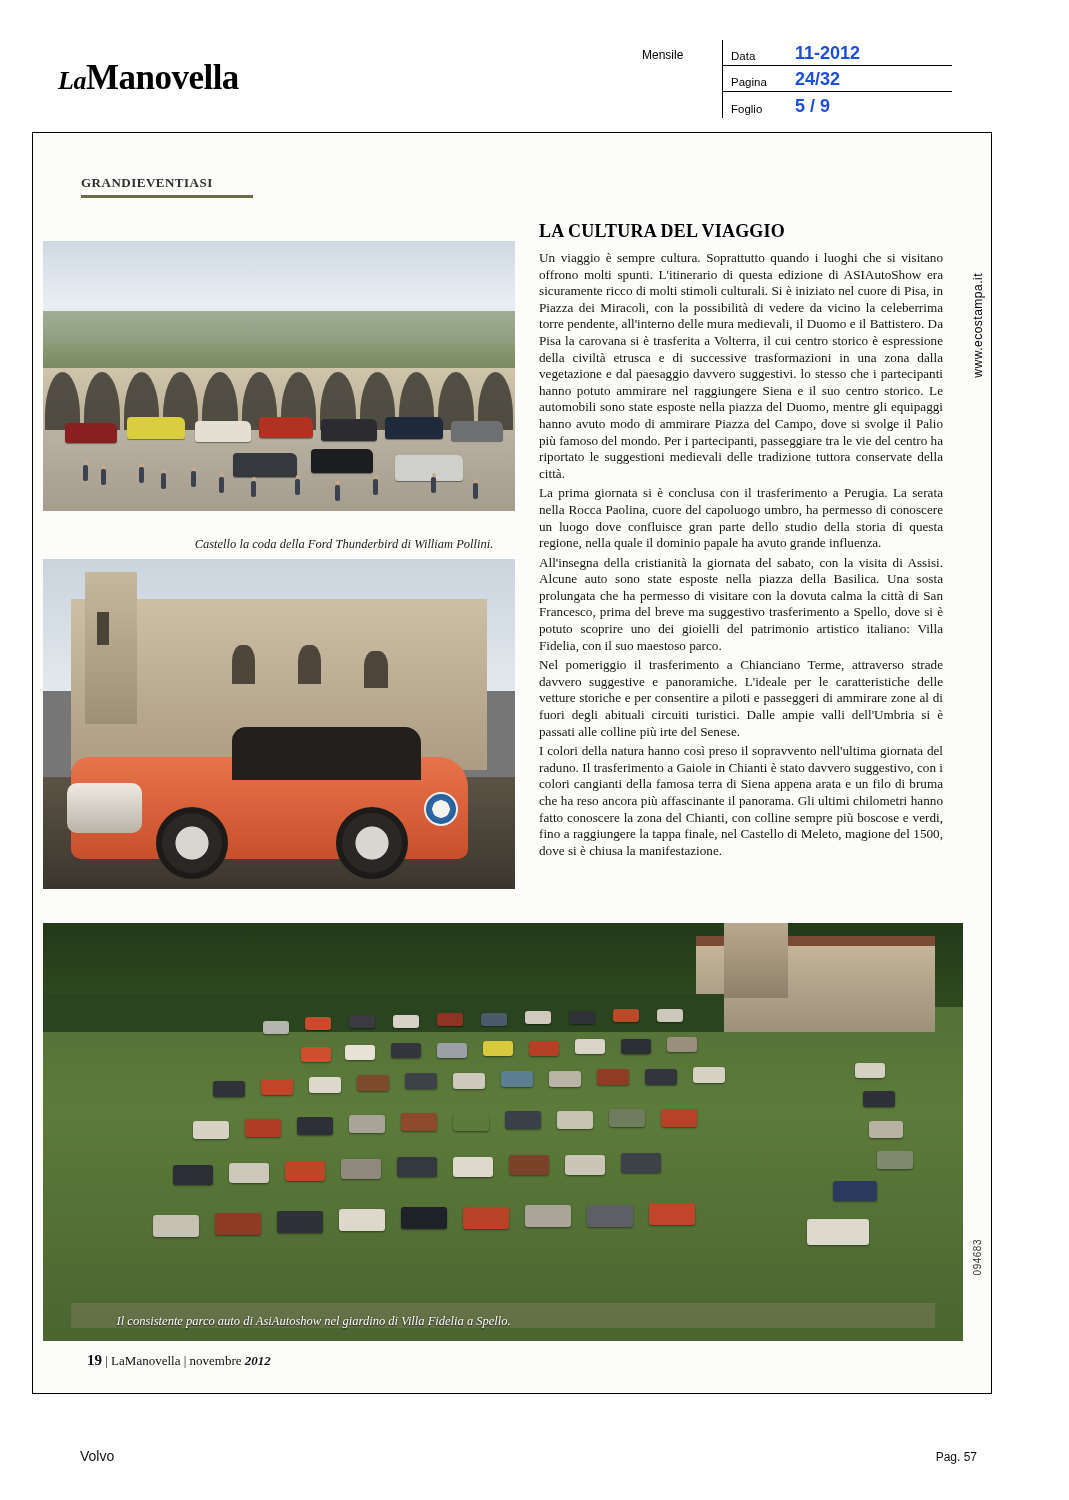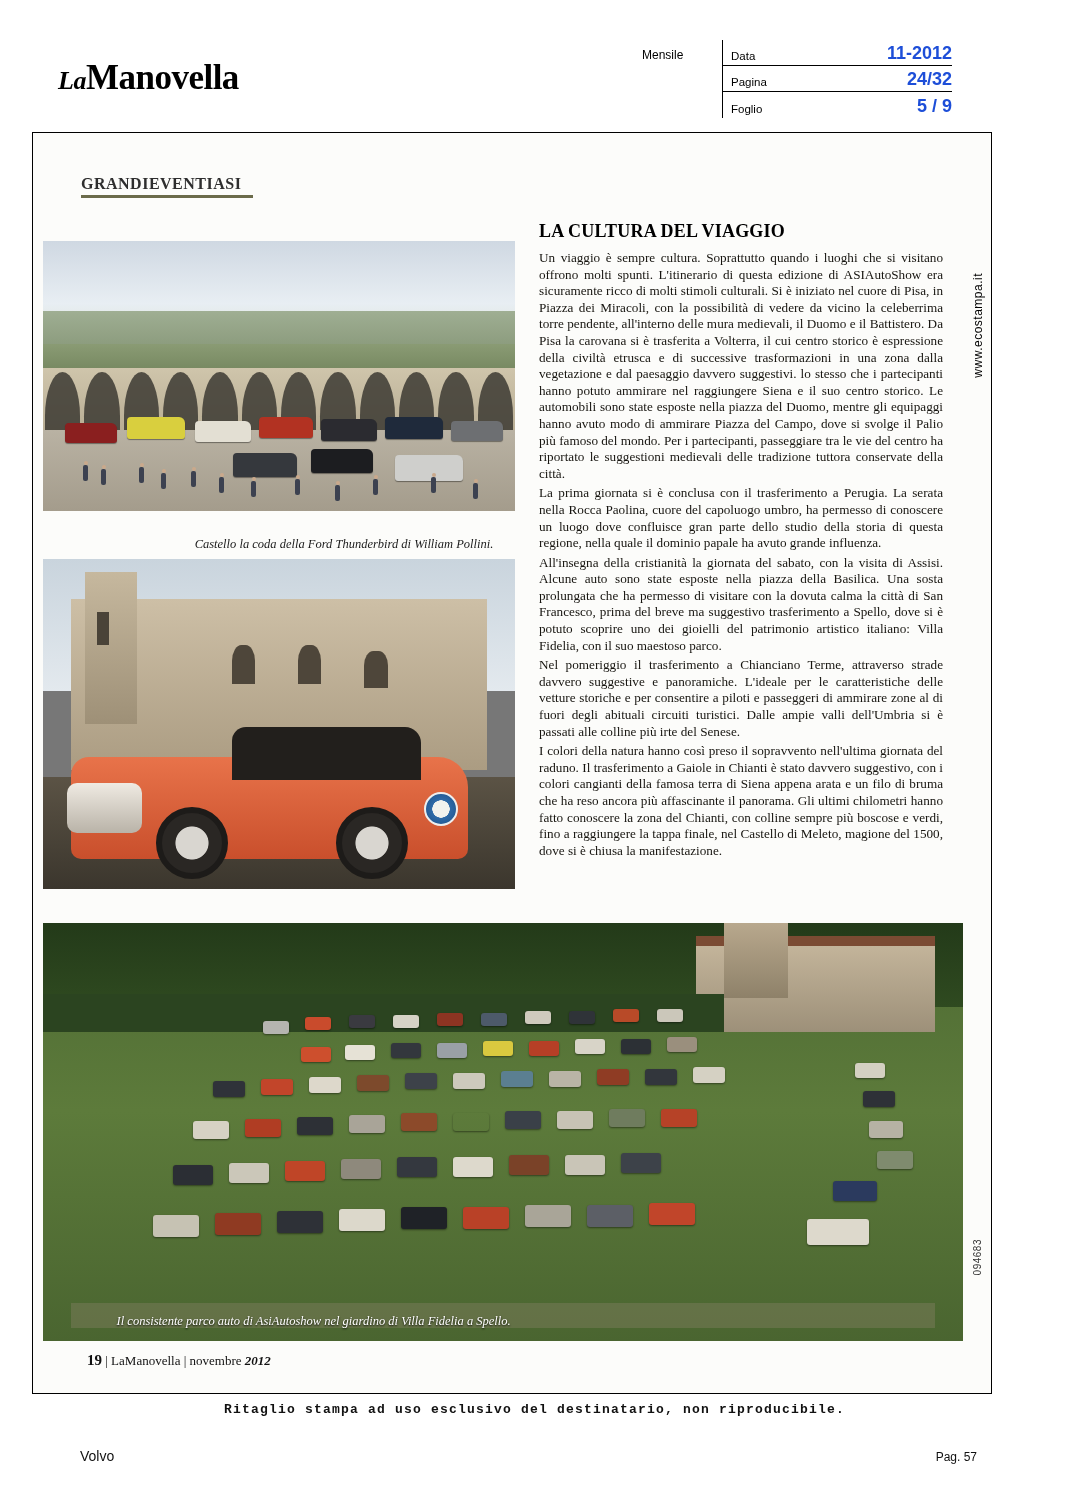--- a/index.html
+++ b/index.html
@@ -50,21 +50,20 @@
     left: 690px; top: 0px;
     width: 230px;
     border-left: 1px solid #000;
   }
   .meta-row {
     display: flex;
     align-items: flex-end;
     height: 26px;
     border-bottom: 1px solid #000;
     padding-left: 8px;
-    justify-content: space-between;
   }
   .meta-row:last-child { border-bottom: none; }
   .meta-label {
     font-family: "Liberation Sans", sans-serif;
     font-size: 11.5px;
     width: 64px;
     color: #000;
     padding-bottom: 3px;
   }
   .meta-value {
@@ -105,21 +104,21 @@
     transform: rotate(180deg);
     letter-spacing: 0.5px;
   }
 
   
   .section-tag {
     position: absolute;
     left: 48px; top: 42px;
     font-family: "Liberation Serif", serif;
     font-weight: bold;
-    font-size: 16px;
+    font-size: 13px;
     letter-spacing: 0.5px;
     color: #2e2e2e;
   }
   .section-tag-rule {
     position: absolute;
     left: 48px; top: 62px;
     width: 172px; height: 3px;
     background: #6b6b4a;
   }
 
@@ -537,17 +536,16 @@
       <span>LaManovella</span>
       <span>|</span>
       <span>novembre</span>
       <span class="yr">2012</span>
     </div>
 
     <div class="vertical-url">www.ecostampa.it</div>
     <div class="vertical-code">094683</div>
   </div>
 
-  <div class="ritaglio">Ritaglio   stampa   ad   uso esclusivo  del   destinatario,  non  riproducibile.</div>
   <div class="footer-left">Volvo</div>
   <div class="footer-right">Pag. 57</div>
 
 </div>
 
 </body></html>

